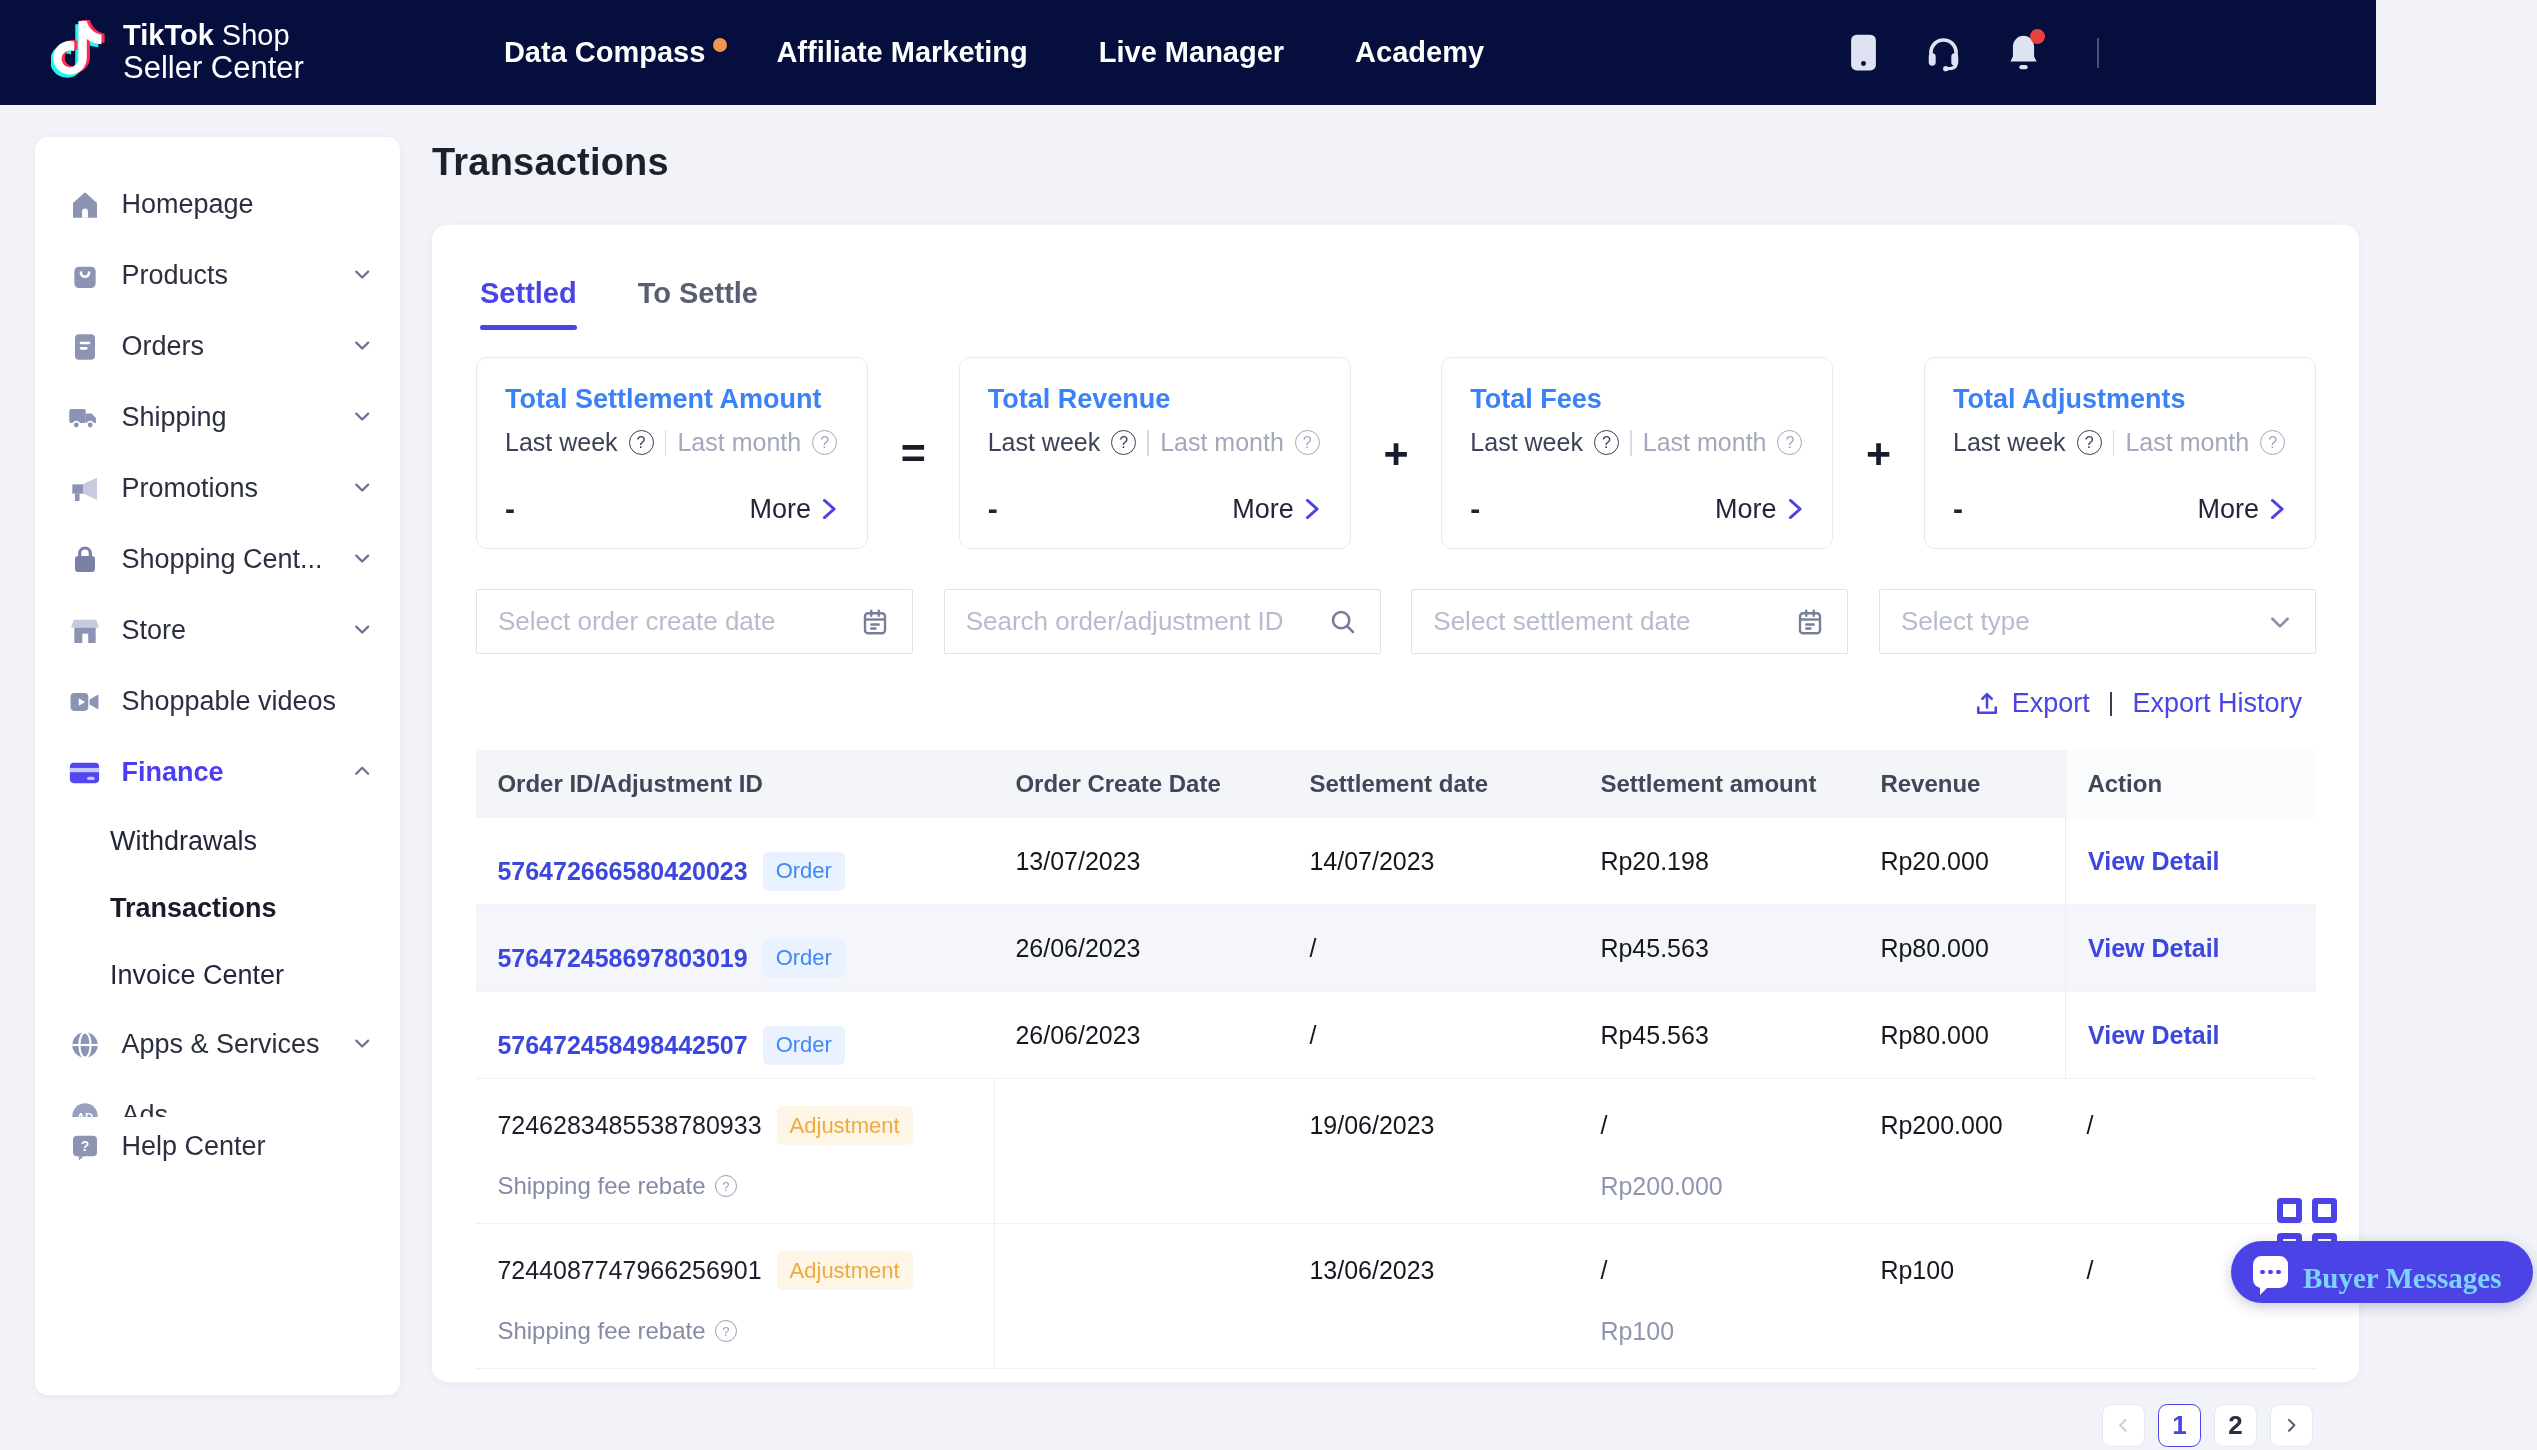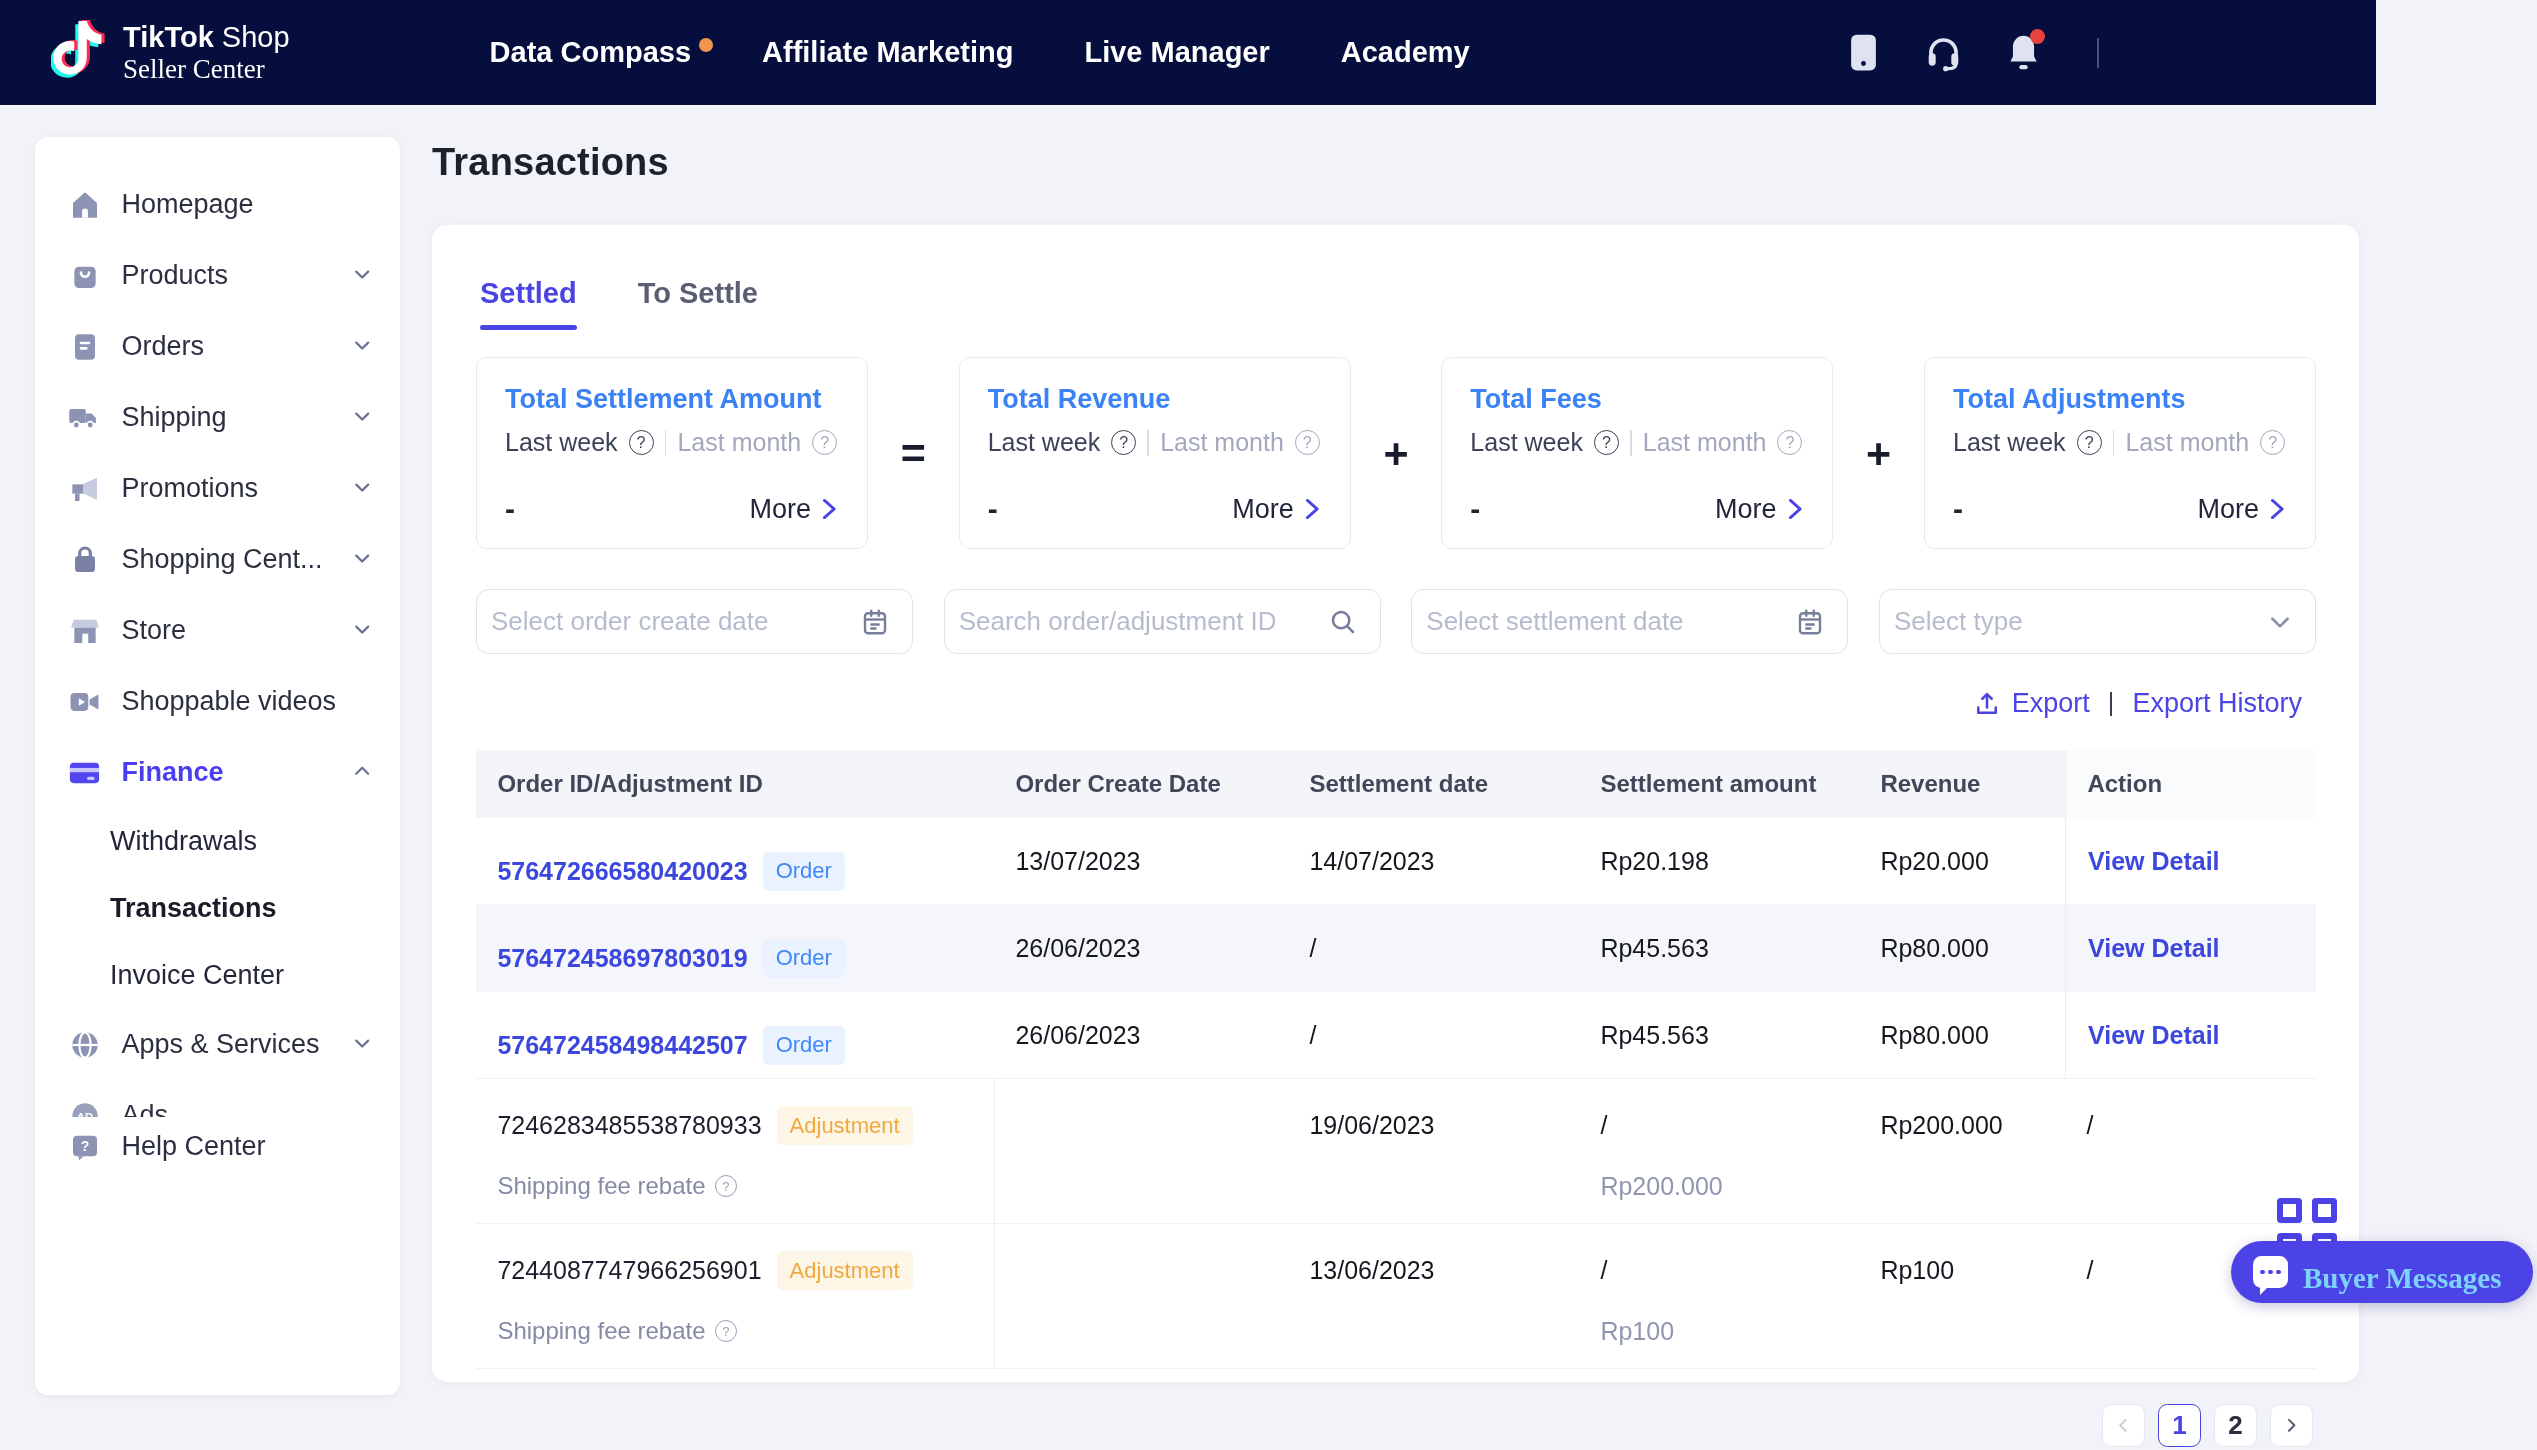--- a/index.html
+++ b/index.html
@@ -7,21 +7,21 @@
   body { font-family:"Liberation Sans", sans-serif; background:#f2f3f8; position:relative; color:#1b1e2b; }
 
   
   .topnav { position:absolute; left:0; top:0; width:2376px; height:105px; background:#050e3d; display:flex; align-items:center; z-index:50; }
   .logo { display:flex; align-items:center; margin-left:51px; }
   .logo-note { width:59px; height:67px; }
   .logo-text { margin-left:13px; color:#fff; line-height:1.12; }
   .logo-l1 { font-size:29px; }
   .logo-l1 b { font-weight:800; }
   .logo-l1 .lt { font-weight:300; }
-  .logo-l2 { font-size:27px; font-weight:300;font-family:Liberation Serif, serif; }
+  .logo-l2 { font-size:31px; font-weight:300; }
   .nav-menu { display:flex; margin-left:200px; gap:71px; align-items:center; }
   .nav-item { color:#fff; font-size:29px; font-weight:700; position:relative; cursor:pointer; white-space:nowrap; }
   .nav-dot { position:absolute; right:-22px; top:1.9px; width:14px; height:14px; border-radius:50%; background:#f2964f; }
   .nav-right { position:absolute; left:1844px; top:0; height:105px; display:flex; align-items:center; gap:41px; }
   .nav-ic { width:39px; height:39px; display:flex; align-items:center; justify-content:center; position:relative; cursor:pointer; }
   .nav-divider { width:1.9px; height:30px; background:rgba(255,255,255,.28); margin-left:13px; }
   .bell-dot { position:absolute; right:-1.9px; top:-3.7px; width:15px; height:15px; border-radius:50%; background:#e8423d; }
 
   
   .sidebar { position:absolute; left:35px; top:137px; width:365px; height:1258px; background:#fff; border-radius:13px; box-shadow:0 1.9px 7.4px rgba(20,24,60,.05); overflow:hidden; }
@@ -56,21 +56,21 @@
   .sum-sub .p1 { color:#3c4257; cursor:pointer; }
   .sum-sub .p2 { color:#a3a8bd; cursor:pointer; }
   .sum-sub .bar { width:1.9px; height:26px; background:#d8dae4; }
   .qc { width:25px; height:25px; border-radius:50%; border:1.9px solid currentColor; font-size:16px; display:inline-flex; align-items:center; justify-content:center; flex:none; cursor:pointer; }
   .sum-bottom { display:flex; align-items:center; justify-content:space-between; margin-top:35px; }
   .sum-value { font-size:30px; font-weight:700; color:#20242f; }
   .sum-more { display:flex; align-items:center; gap:9.3px; font-size:27px; color:#23263a; cursor:pointer; }
 
   
   .filters { position:absolute; left:44px; top:364px; width:1840px; display:flex; justify-content:space-between; }
-  .filter { width:437px; height:65px; border:1.9px solid #dfe2ee; border-radius:13px; background:#fff; display:flex; align-items:center; padding:0 22px 0 14px; cursor:pointer; }
+  .filter { width:437px; height:65px; border:1.9px solid #dfe2ee; border-radius:2px; background:#fff; display:flex; align-items:center; padding:0 22px 0 21px; cursor:pointer; }
   .filter .ph { flex:1; font-size:26px; color:#b6bccd; white-space:nowrap; overflow:hidden; }
 
   
   .export-row { position:absolute; right:57px; top:463px; display:flex; align-items:center; gap:20.4px; }
   .export-link { display:flex; align-items:center; gap:11px; font-size:27px; font-weight:500; color:#4a44e4; cursor:pointer; }
   .export-bar { width:1.9px; height:24px; background:#3a3f52; }
 
   
   .table { position:absolute; left:44px; top:525px; width:1840px; }
   .t-head, .t-row { display:grid; grid-template-columns:518px 294px 291px 280px 206px 251px; }

